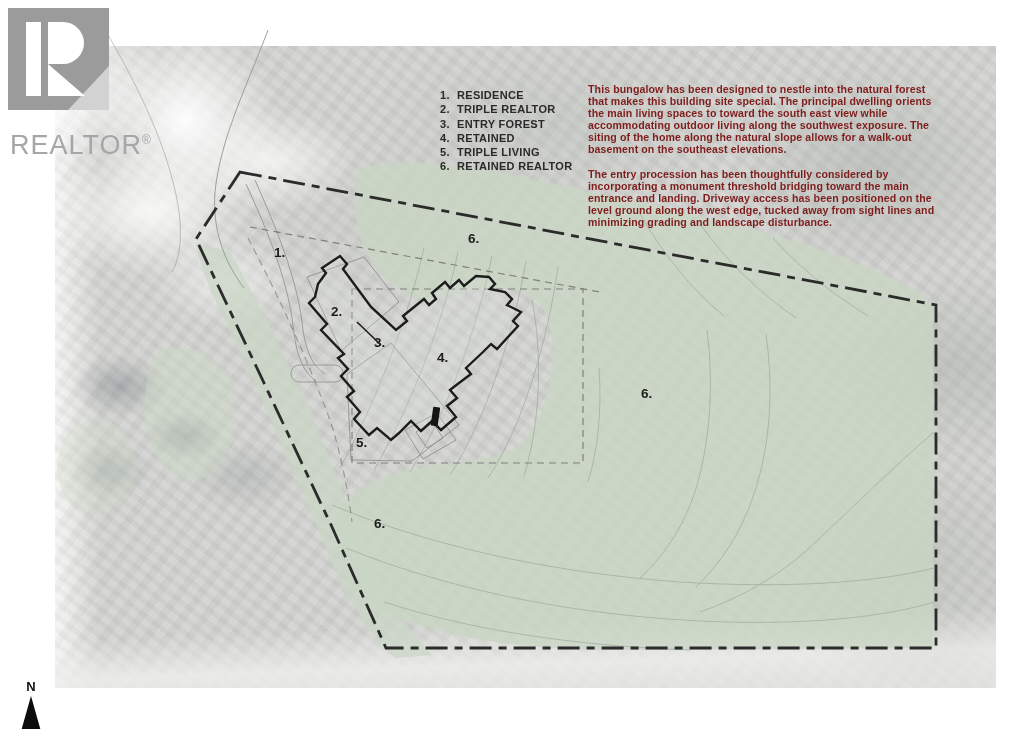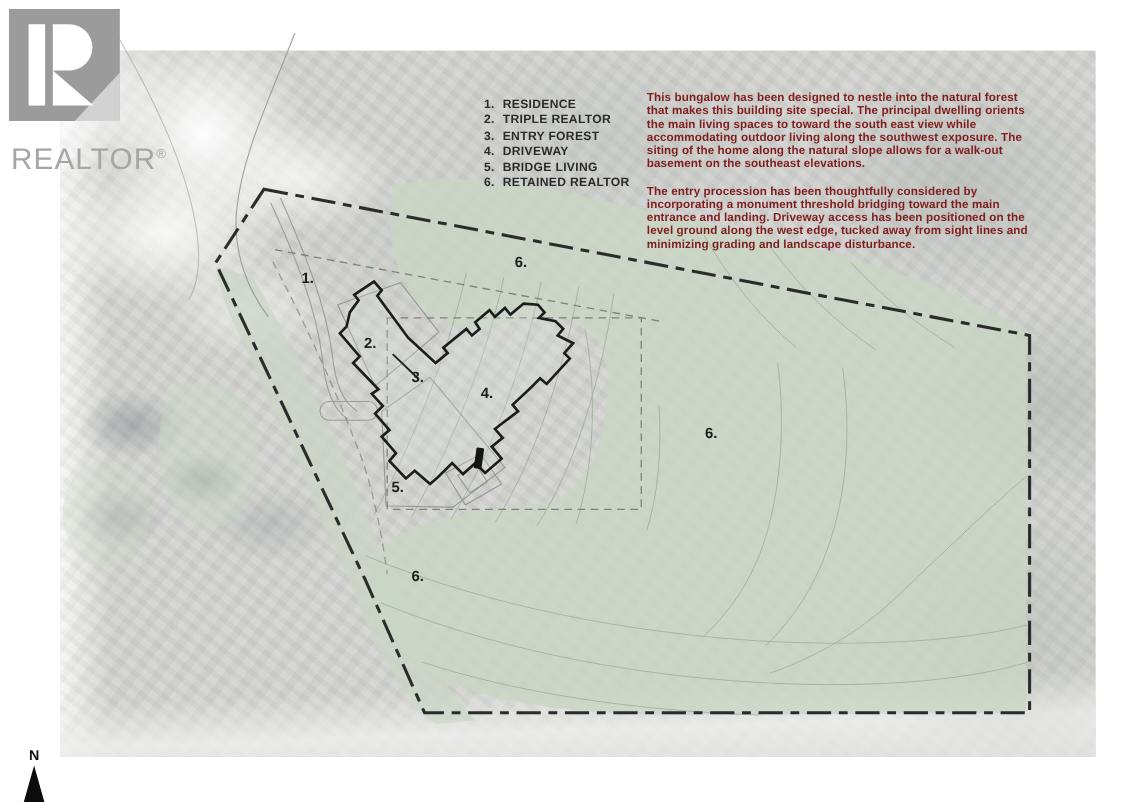--- a/index.html
+++ b/index.html
@@ -155,25 +155,25 @@
     <div class="legend-row">
       <span class="legend-num">2.</span>
       <span>TRIPLE REALTOR</span>
     </div>
     <div class="legend-row">
       <span class="legend-num">3.</span>
       <span>ENTRY FOREST</span>
     </div>
     <div class="legend-row">
       <span class="legend-num">4.</span>
-      <span>DRIVEWAY</span>
+      <span>RETAINED</span>
     </div>
     <div class="legend-row">
       <span class="legend-num">5.</span>
-      <span>BRIDGE LIVING</span>
+      <span>TRIPLE LIVING</span>
     </div>
     <div class="legend-row">
       <span class="legend-num">6.</span>
       <span>RETAINED REALTOR</span>
     </div>
   </div>
 
   <div class="description">
     <p>This bungalow has been designed to nestle into the natural forest that makes this building site special.  The principal dwelling orients the main living spaces to toward the south east view while accommodating outdoor living along the southwest exposure.  The siting of the home along the natural slope allows for a walk-out basement on the southeast elevations.</p>
     <p>The entry procession has been thoughtfully considered by incorporating a monument threshold bridging toward the main entrance and landing. Driveway access has been positioned on the level ground along the west edge, tucked away from sight lines and minimizing grading and landscape disturbance.</p>

